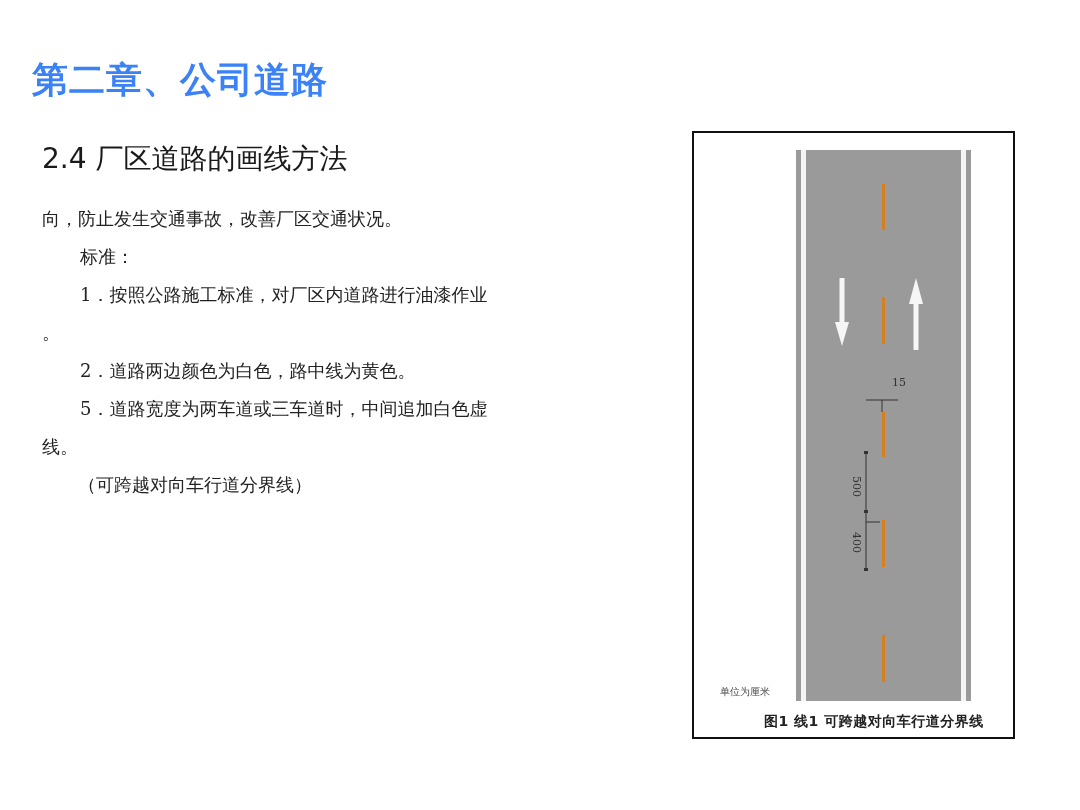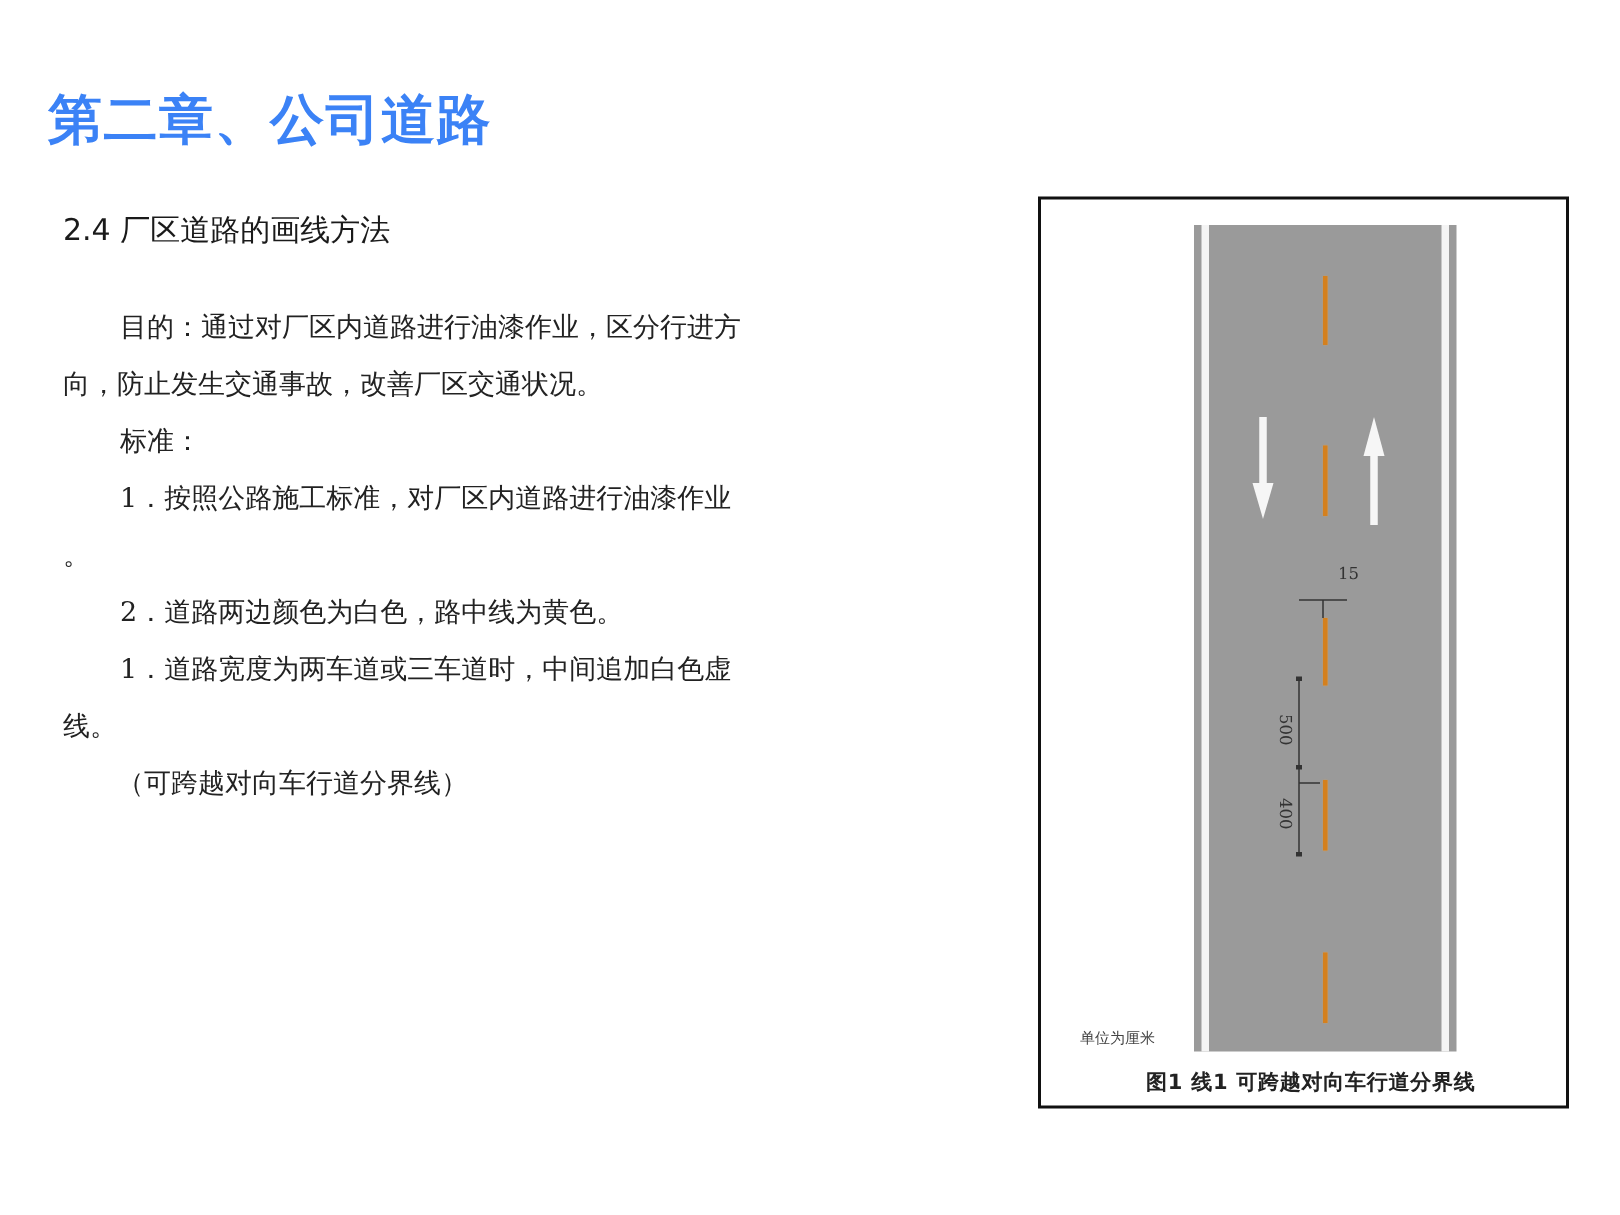--- a/index.html
+++ b/index.html
@@ -9,35 +9,35 @@
     font-family: "DejaVu Sans", "Liberation Sans", sans-serif;
     color: #111;
   }
   .chapter-title {
     position: absolute; left: 32px; top: 56px;
     font-size: 36px; font-weight: bold; letter-spacing: 1px; color: #3b82f6;
     font-family: "DejaVu Sans", sans-serif;
   }
   .section-title {
     position: absolute; left: 42px; top: 140px;
-    font-size: 20px; color: #1a1a1a;
+    font-size: 28px; color: #1a1a1a;
     font-family: "DejaVu Sans", sans-serif;
     text-align: right;
   }
   .body-text {
     position: absolute; left: 42px; top: 200px; width: 540px;
     font-family: "DejaVu Serif", "Liberation Serif", serif;
     font-size: 18px; color: #222; line-height: 38px;
   }
   .body-text .p { white-space: nowrap; }
   .body-text .indent { padding-left: 38px; }
   .body-text .note { padding-left: 36px; }
 
   .figure-frame {
-    position: absolute; left: 692px; top: 131px; width: 354px; height: 608px;
+    position: absolute; left: 692px; top: 131px; width: 323px; height: 608px;
     border: 2px solid #111; background: #fff; box-sizing: border-box;
   }
   .road {
     position: absolute; left: 102px; top: 17px; width: 175px; height: 551px;
     background: #9a9a9a;
   }
   .road .edge-white {
     position: absolute; top: 0; bottom: 0; width: 5px; background: #f4f4f4;
   }
   .road .edge-white.left { left: 5px; }
@@ -59,27 +59,26 @@
     padding-left: 44px;
   }
 </style>
 </head>
 <body>
 
 <div class="chapter-title">第二章、公司道路</div>
 <div class="section-title">2.4 厂区道路的画线方法</div>
 
 <div class="body-text">
-  <div class="p indent">目的：通过对厂区内道路进行油漆作业，区分行进方</div>
   <div class="p">向，防止发生交通事故，改善厂区交通状况。</div>
   <div class="p indent">标准：</div>
   <div class="p indent">1．按照公路施工标准，对厂区内道路进行油漆作业</div>
   <div class="p">。</div>
   <div class="p indent">2．道路两边颜色为白色，路中线为黄色。</div>
-  <div class="p indent">1．道路宽度为两车道或三车道时，中间追加白色虚</div>
+  <div class="p indent">5．道路宽度为两车道或三车道时，中间追加白色虚</div>
   <div class="p">线。</div>
   <div class="p note">（可跨越对向车行道分界线）</div>
 </div>
 
 <div class="figure-frame">
   <div class="road">
     <div class="edge-white left"></div>
     <div class="edge-white right"></div>
 
     <div class="dash" style="top:34px;height:46px;"></div>

